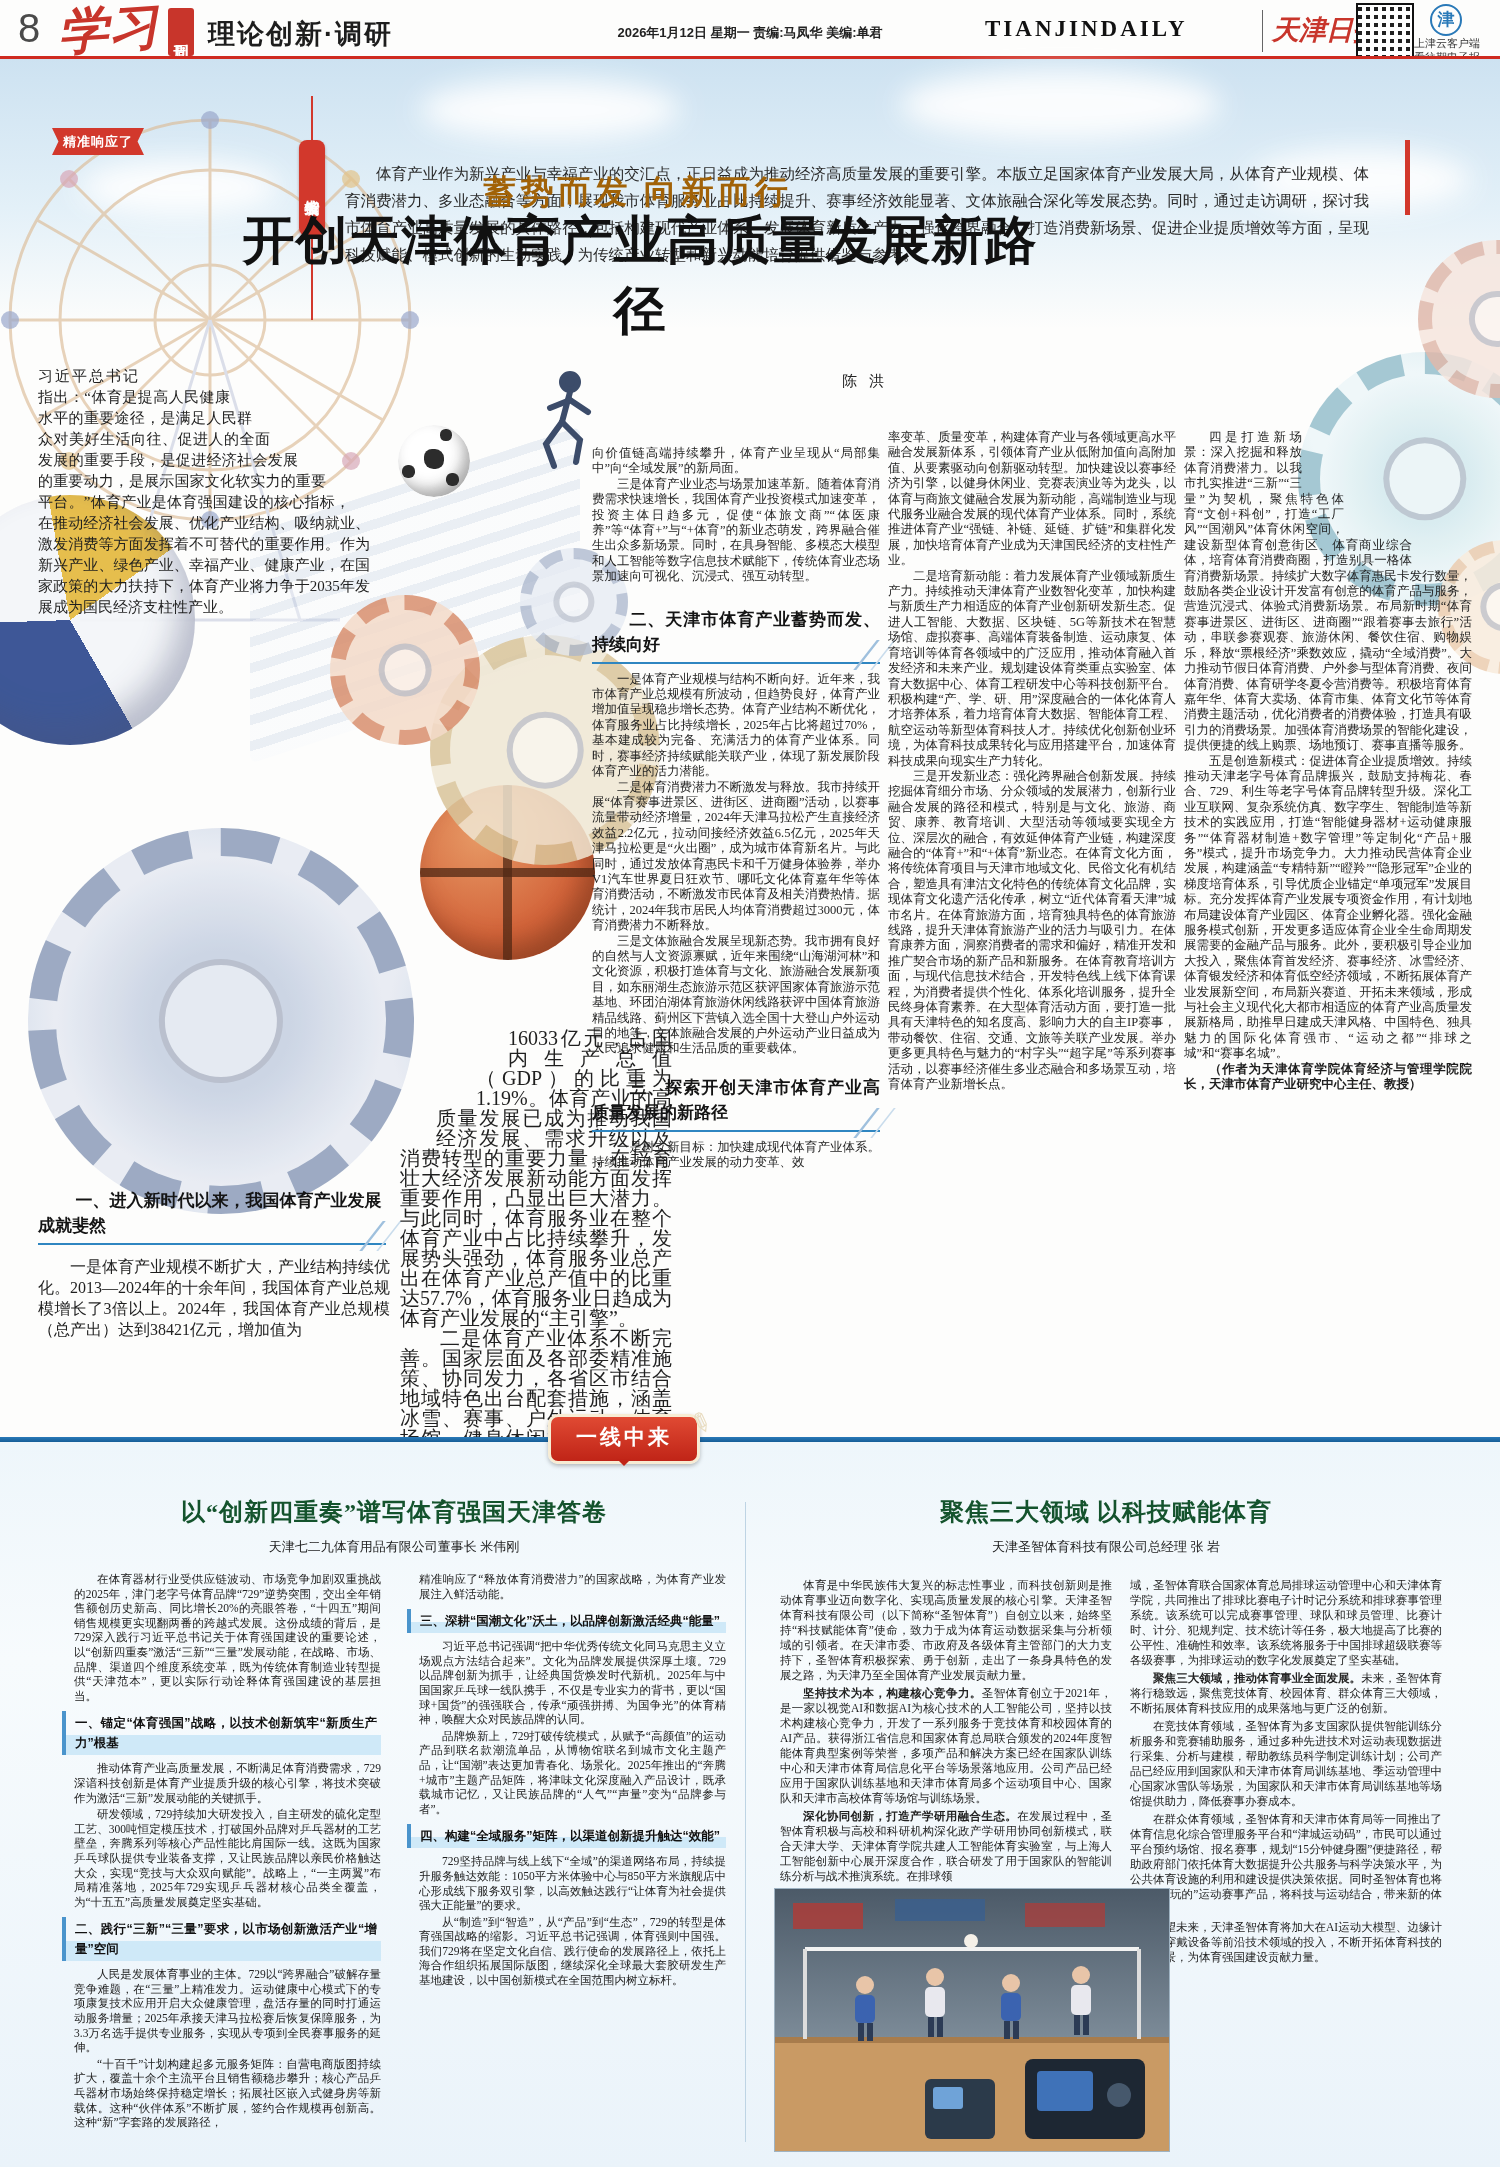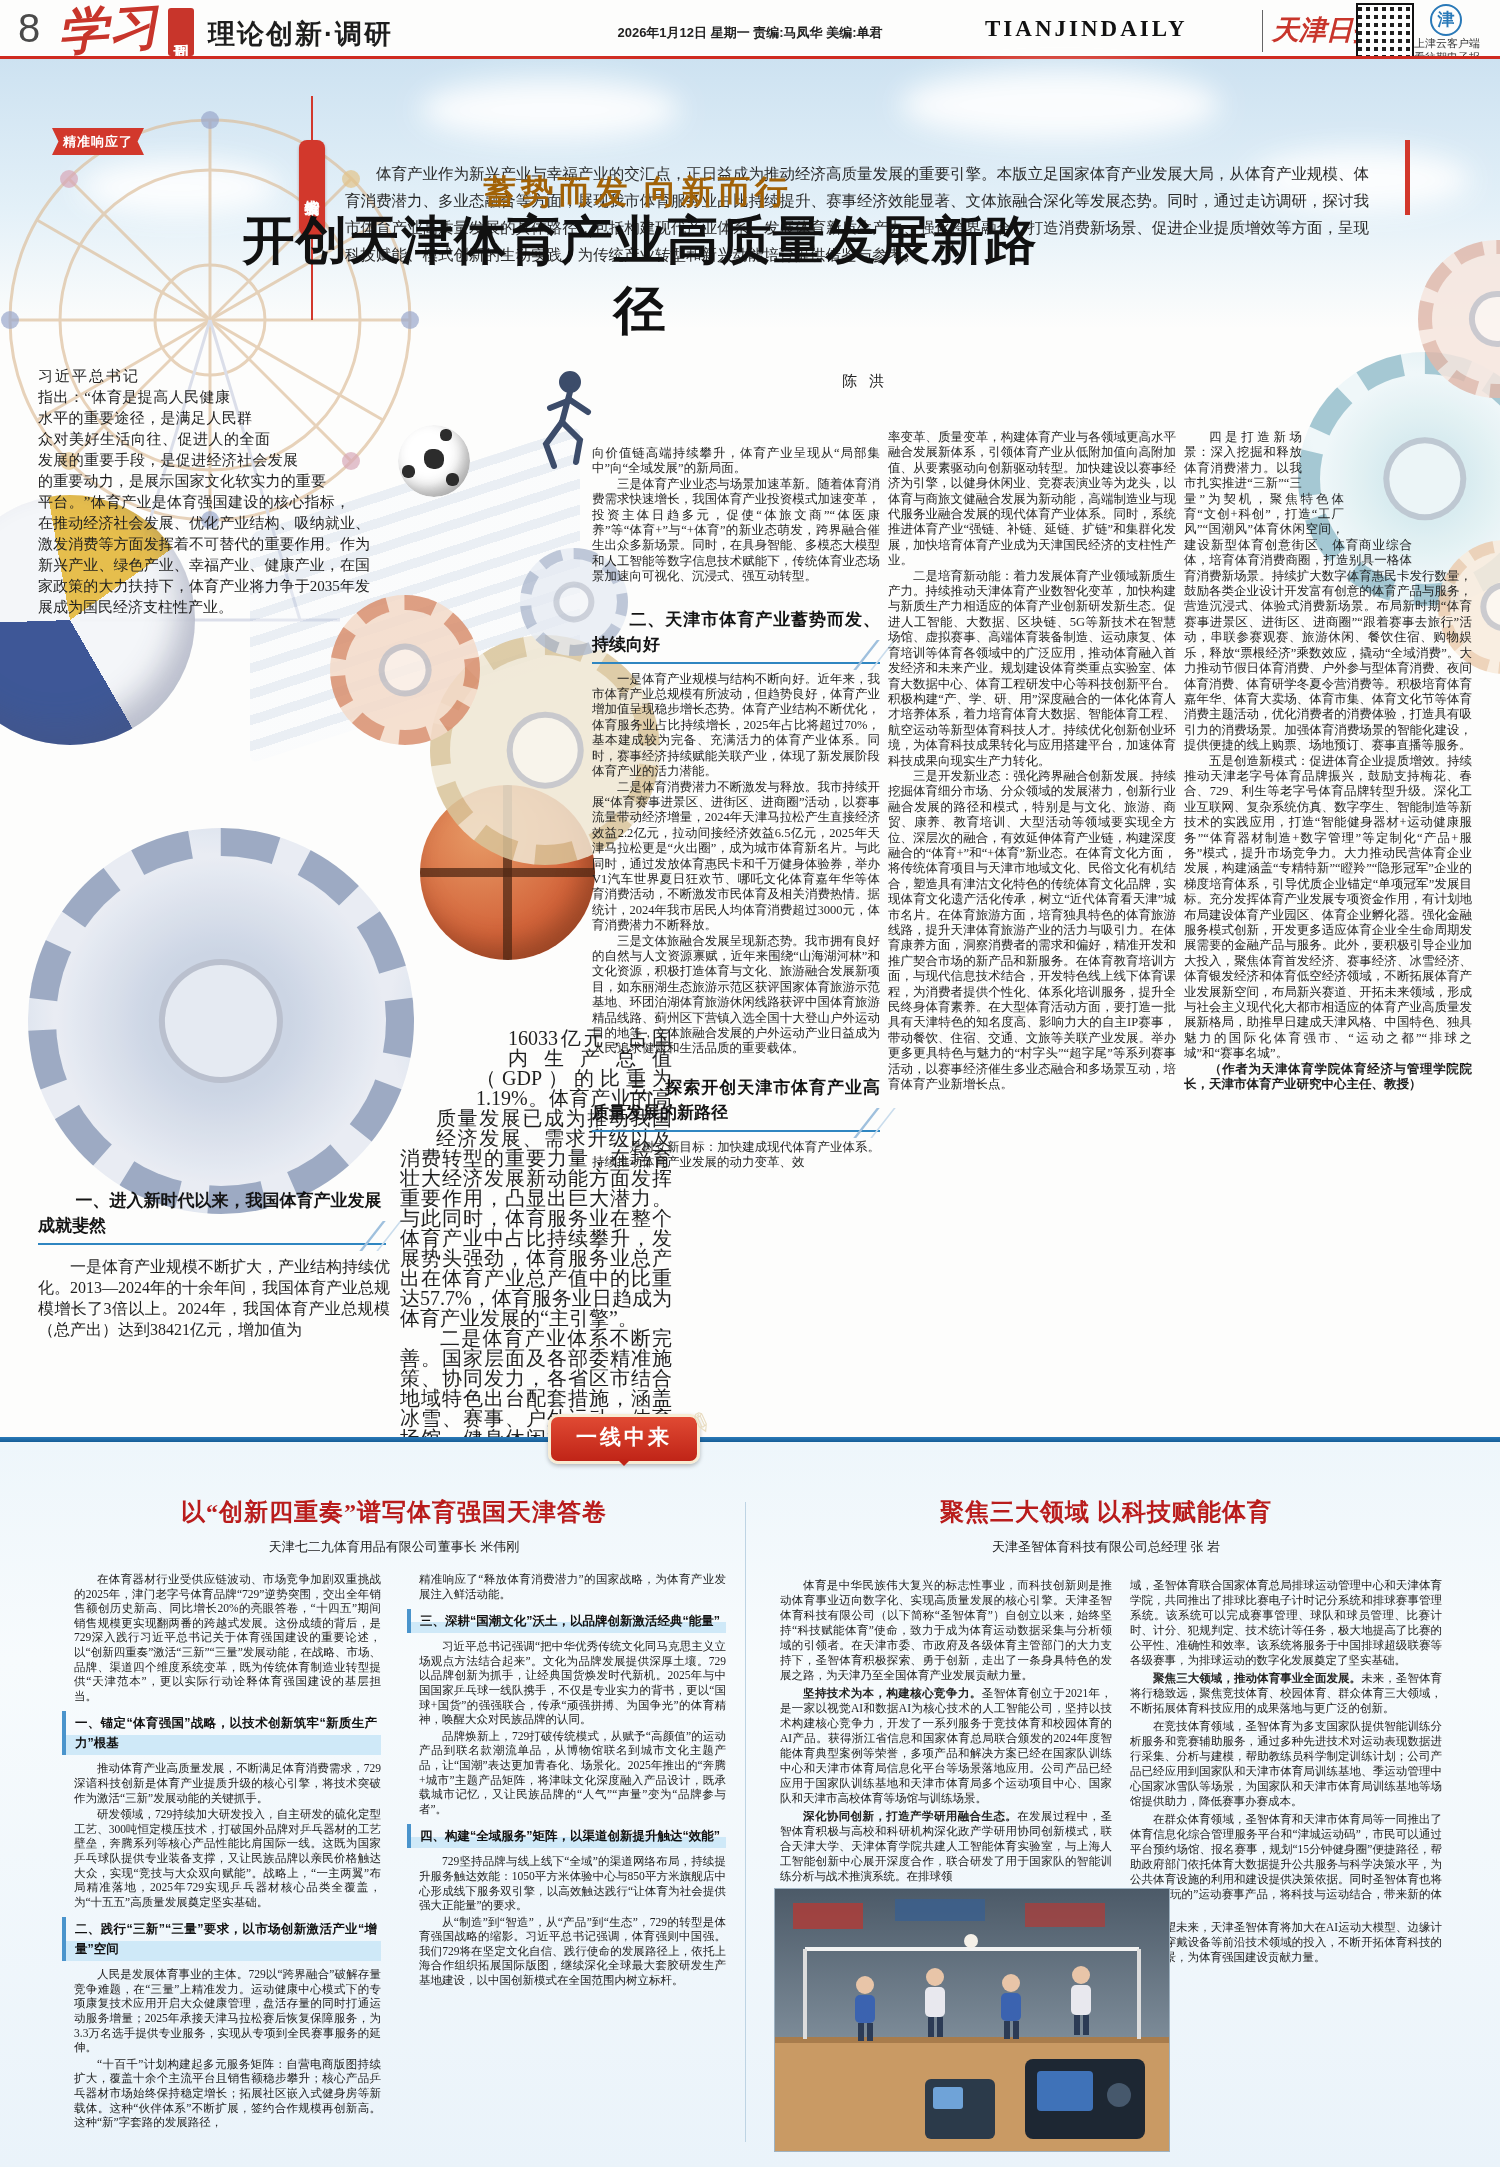--- a/index.html
+++ b/index.html
@@ -50,21 +50,21 @@
   .fr{float:right;clear:right;}
   
   .bluebar{position:absolute;left:0;top:1437px;width:1500px;height:5px;background:linear-gradient(180deg,#2a7ab8,#155d97);}
   .badge{position:absolute;left:548px;top:1414px;width:146px;height:44px;background:linear-gradient(180deg,#e04a33,#c02417);border:3px solid #f7ecd4;border-radius:10px;color:#fff;font-size:21px;font-weight:bold;text-align:center;line-height:40px;letter-spacing:3px;font-family:"Liberation Sans",sans-serif;box-shadow:0 2px 4px rgba(0,0,0,.25);}
   .badge::after{content:"";position:absolute;left:50%;bottom:-12px;transform:translateX(-50%);border:7px solid transparent;border-top-color:#c02417;}
   .badgepen{position:absolute;left:690px;top:1408px;font-size:26px;color:#e8dcc0;transform:rotate(20deg);}
   
   .bottombg{position:absolute;left:0;top:1442px;width:1500px;height:725px;background:linear-gradient(180deg,#eef6fb 0%,#f7fbfd 30%,#eaf3fa 100%);}
   .artl{position:absolute;left:62px;top:1496px;width:664px;}
   .artr{position:absolute;left:768px;top:1496px;width:676px;}
-  .arttitle{text-align:center;font-size:24px;font-weight:bold;color:#b91c1c;letter-spacing:1px;margin:0;}
+  .arttitle{text-align:center;font-size:24px;font-weight:bold;color:#14532d;letter-spacing:1px;margin:0;}
   .artby{text-align:center;font-size:13px;color:#222;margin:10px 0 0 0;font-family:"Liberation Sans",sans-serif;}
   .artcols{margin-top:16px;height:575px;column-count:2;column-gap:26px;column-fill:auto;font-size:11.5px;line-height:14.6px;text-align:justify;color:#222;}
   .artcols p{margin:0 0 2px 12px;}
   .subhead{font-family:"Liberation Sans",sans-serif;font-weight:bold;font-size:12.5px;line-height:20px;color:#111;border-left:4px solid #4a94cc;padding:2px 4px 2px 9px;margin:8px 0 6px 0;background:linear-gradient(180deg,transparent 55%,#cfe9f8 55%);break-inside:avoid;}
   .rcol{position:absolute;top:82px;font-size:11.5px;line-height:15px;text-align:justify;color:#222;}
   .rcol p{margin:0 0 3px 0;}
   .lead{font-weight:bold;font-family:"Liberation Sans",sans-serif;}
   .vrule{position:absolute;left:745px;top:1502px;width:1px;height:640px;background:#bed4e4;}
   .photo{position:absolute;left:6px;top:392px;width:394px;height:262px;border:1px solid #9fb3c2;overflow:hidden;}
 </style>

